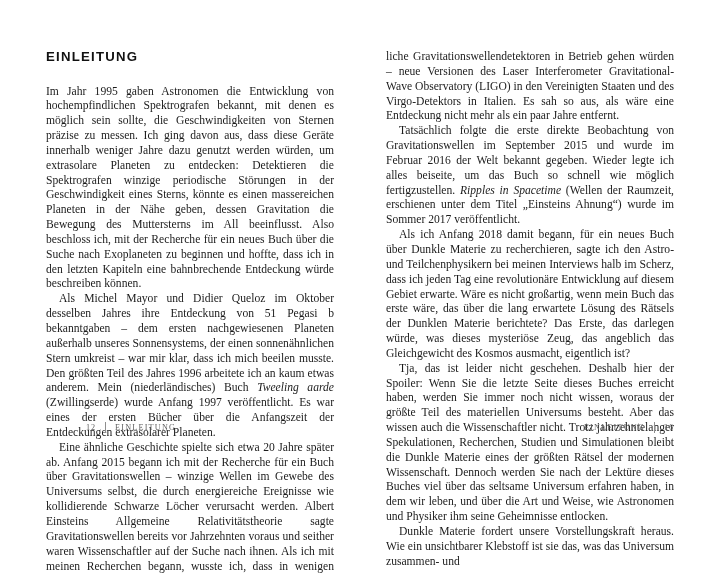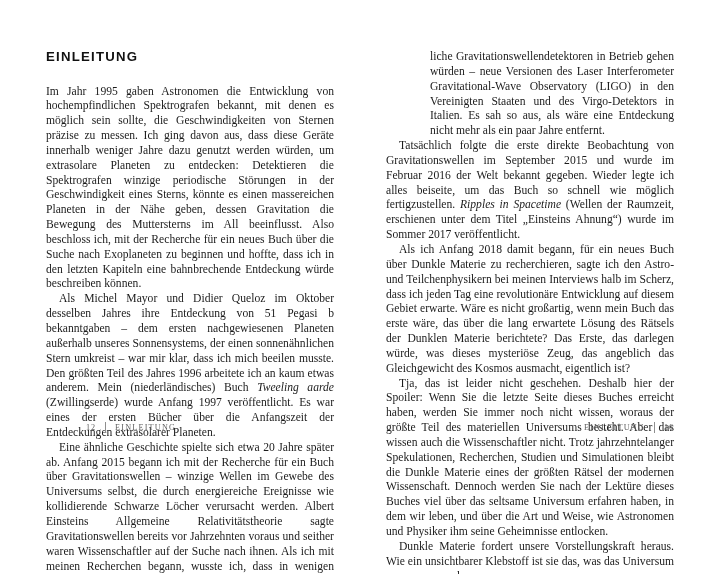--- a/index.html
+++ b/index.html
@@ -59,21 +59,20 @@
     hyphens: manual;
     -webkit-hyphens: manual;
   }
 
   .body-par + .body-par {
     text-indent: 13px;
   }
 
   .col-right .body-par:first-child {
     margin-top: 0;
-    margin-left: 44px;
   }
 
   .book-title {
     font-style: italic;
     margin-top: 9px;
   }
 
   .footer {
     position: absolute;
     bottom: 34px;

